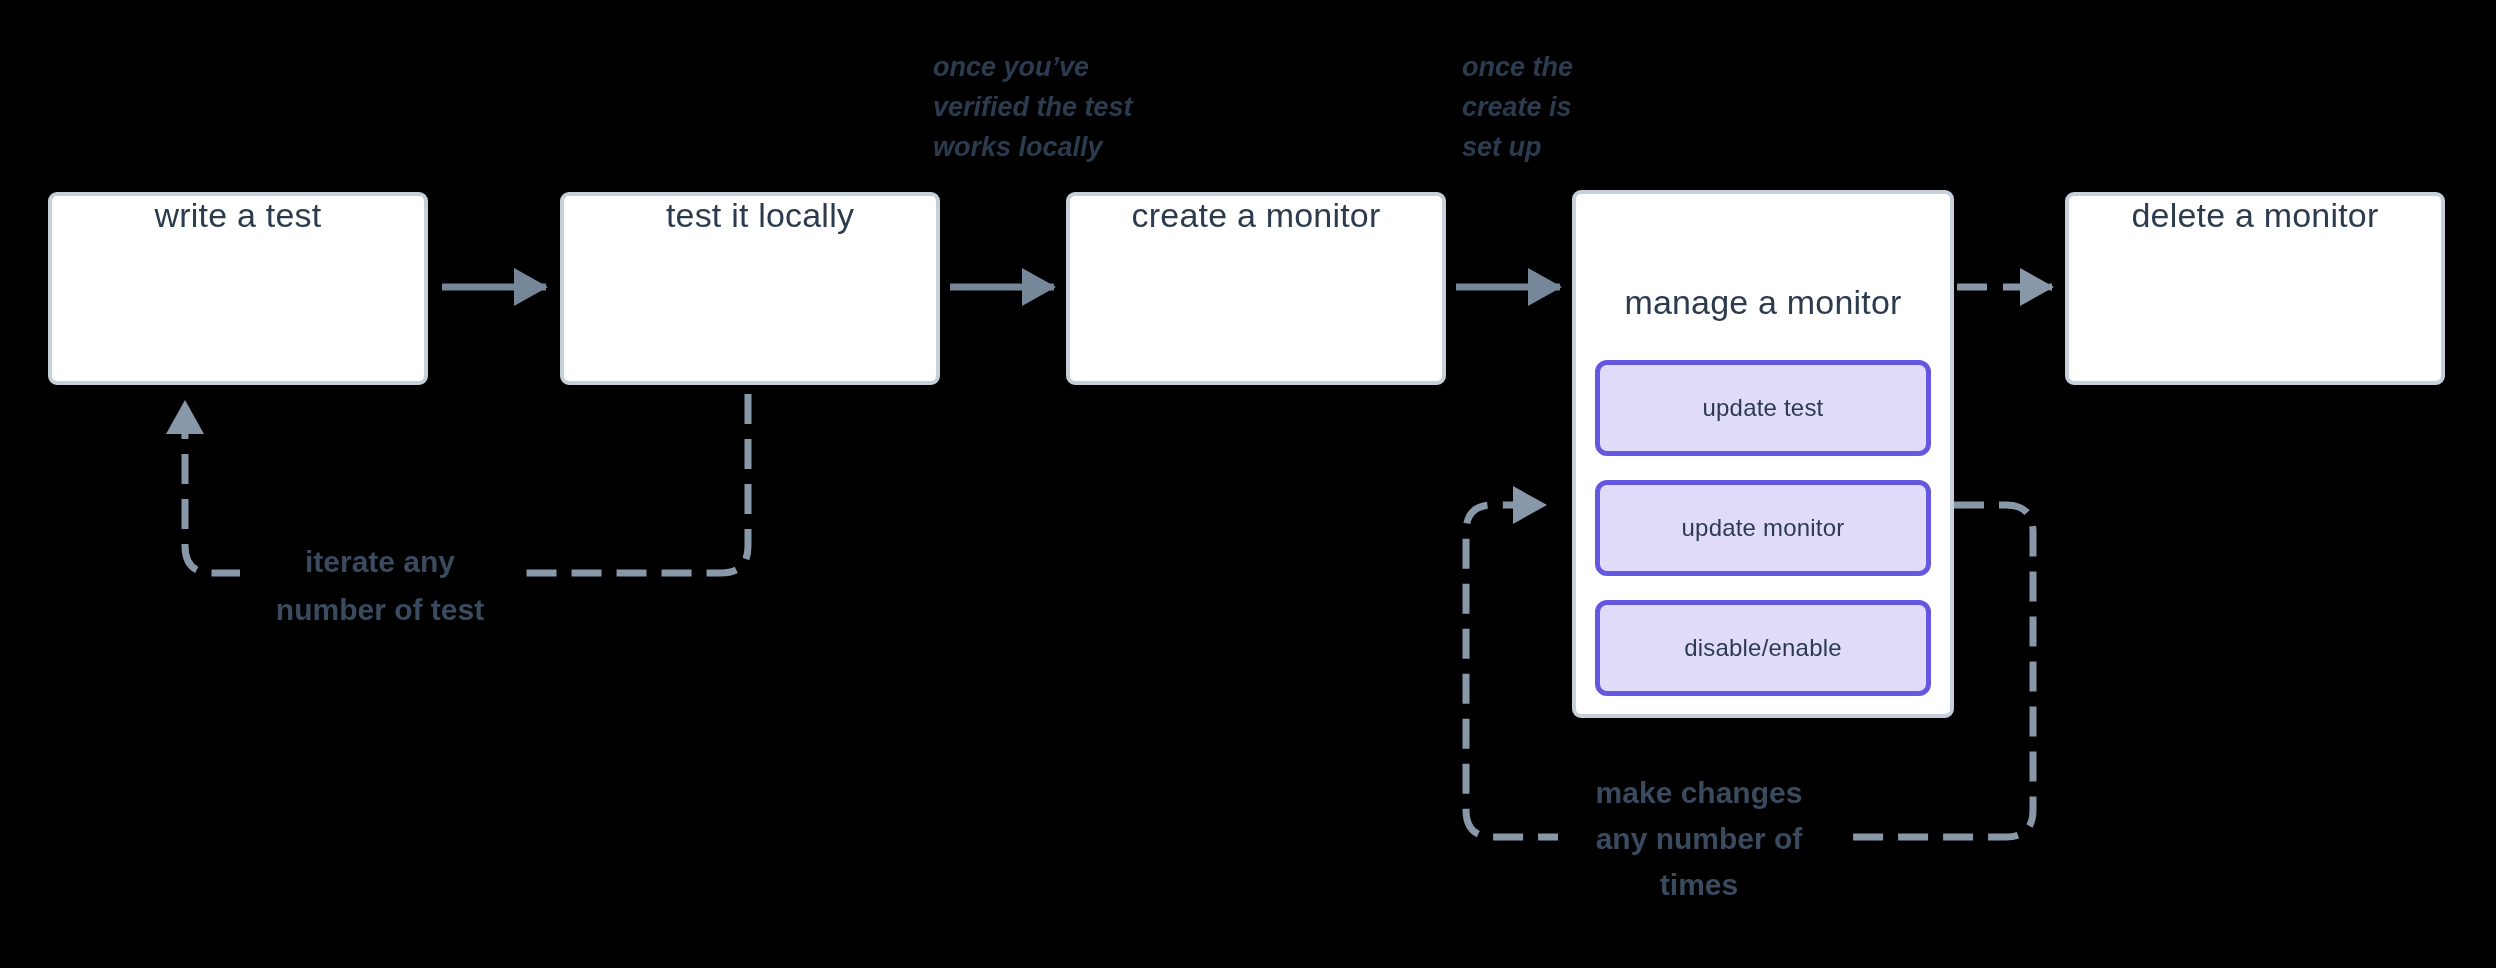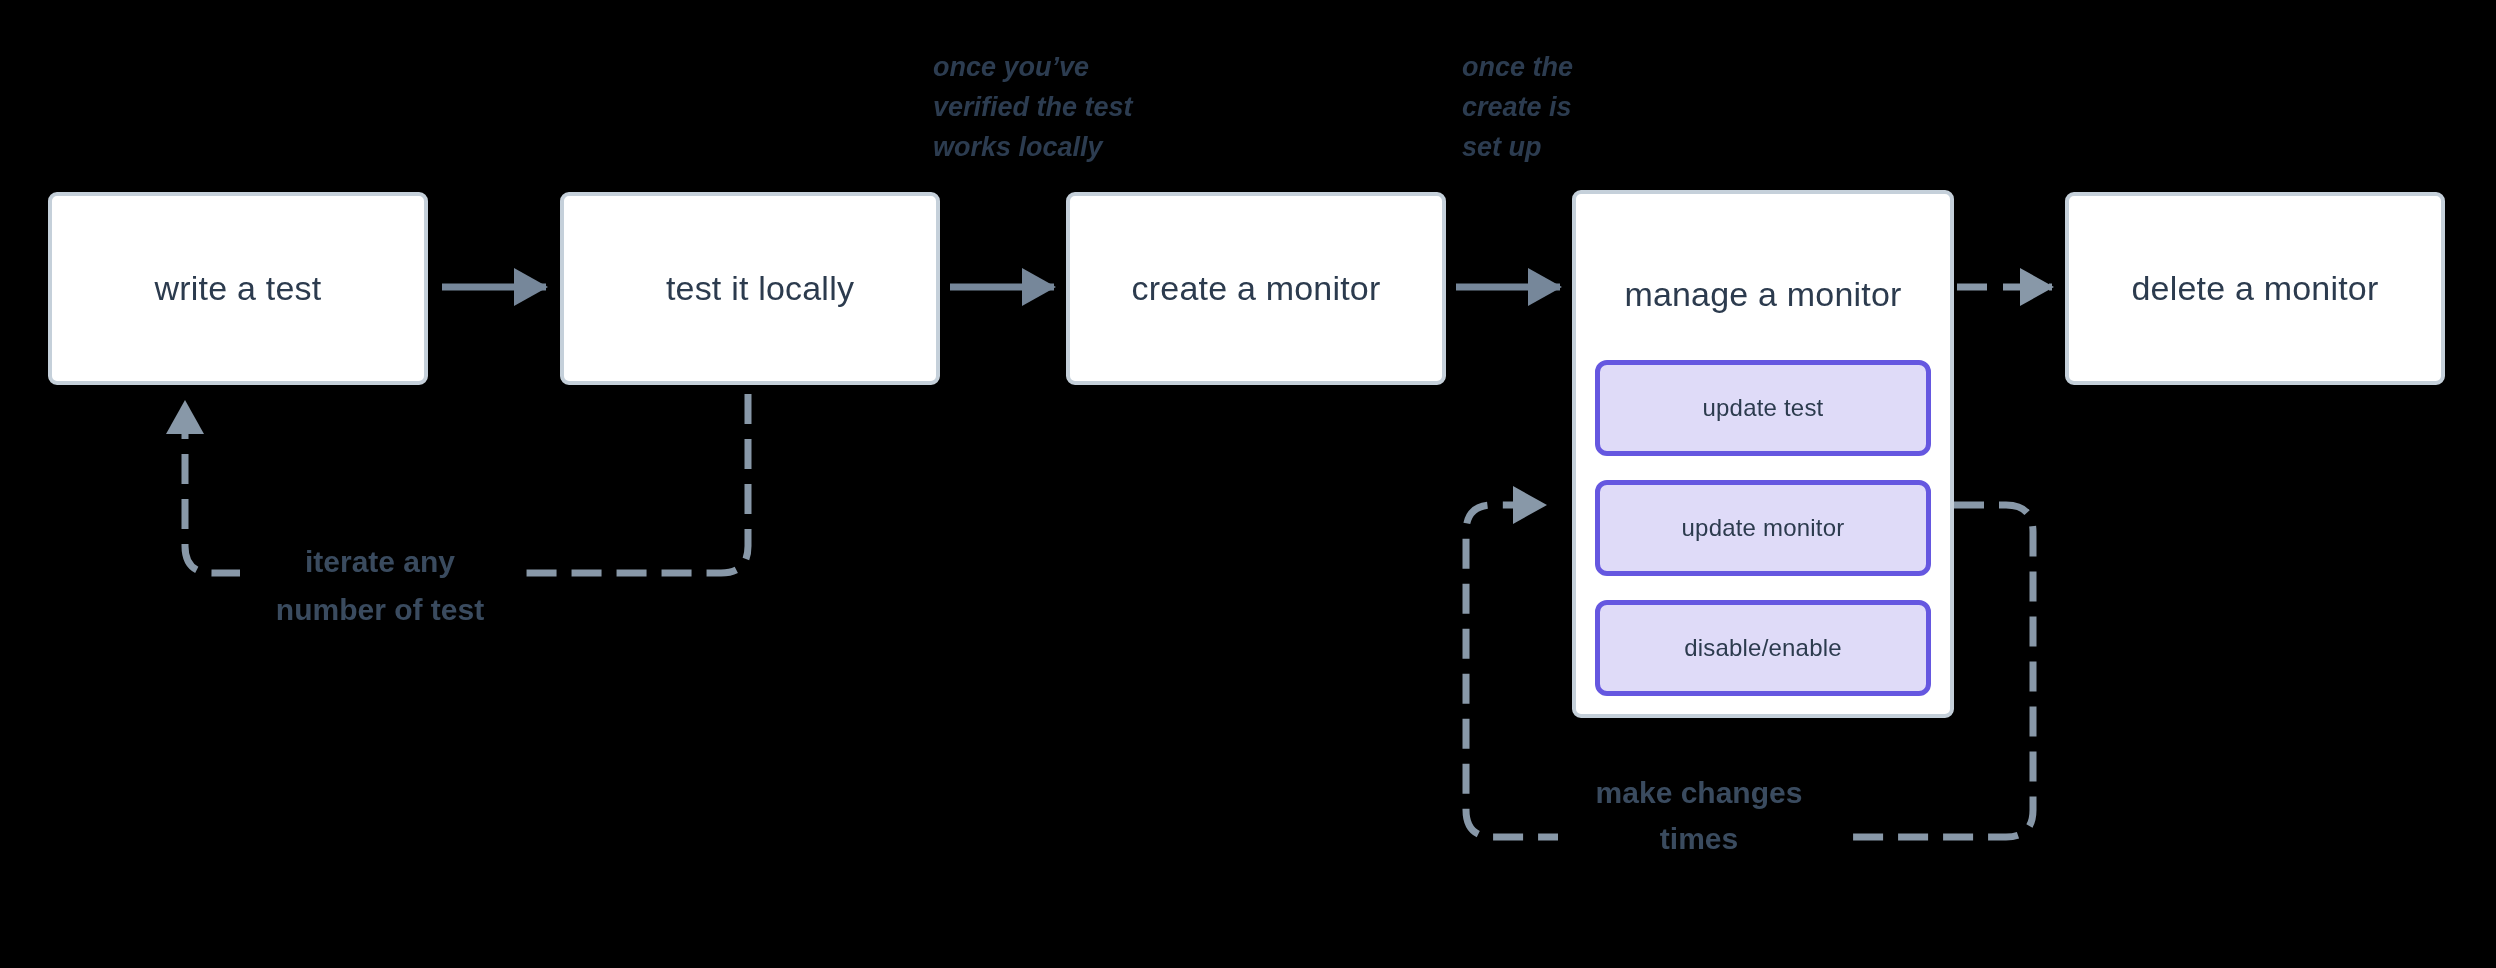--- a/index.html
+++ b/index.html
@@ -23,21 +23,20 @@
   }
   .node {
     position: absolute;
     box-sizing: border-box;
     width: 380px;
     height: 193px;
     background: #ffffff;
     border: 4px solid #c5d0da;
     border-radius: 9px;
     display: flex;
-    align-items: center;
     justify-content: center;
   }
   .node-label {
     font-size: 34px;
     font-weight: 500;
     color: #2c3b4e;
     letter-spacing: 0.2px;
     white-space: nowrap;
   }
   .node-write  { left: 48px;  top: 192px; }
@@ -45,21 +44,21 @@
   .node-create { left: 1066px; top: 192px; }
   .node-delete { left: 2065px; top: 192px; }
   .node-manage {
     left: 1572px; top: 190px;
     width: 382px;
     height: 528px;
     display: block;
   }
   .manage-title {
     position: absolute;
-    left: 0; top: 4px;
+    left: 0; top: 12px;
     width: 100%;
     height: 192px;
     display: flex;
     align-items: center;
     justify-content: center;
   }
   .subnode {
     position: absolute;
     box-sizing: border-box;
     left: 19px;
@@ -183,16 +182,17 @@
     <span>set up</span>
   </div>
 
   <div class="loop-label loop-iterate">
     <span>iterate any</span>
     <span>number of test</span>
   </div>
 
   <div class="loop-label loop-changes">
     <span>make changes</span>
+    <span>any number of</span>
     <span>times</span>
   </div>
 
 </div>
 
 </body></html>

